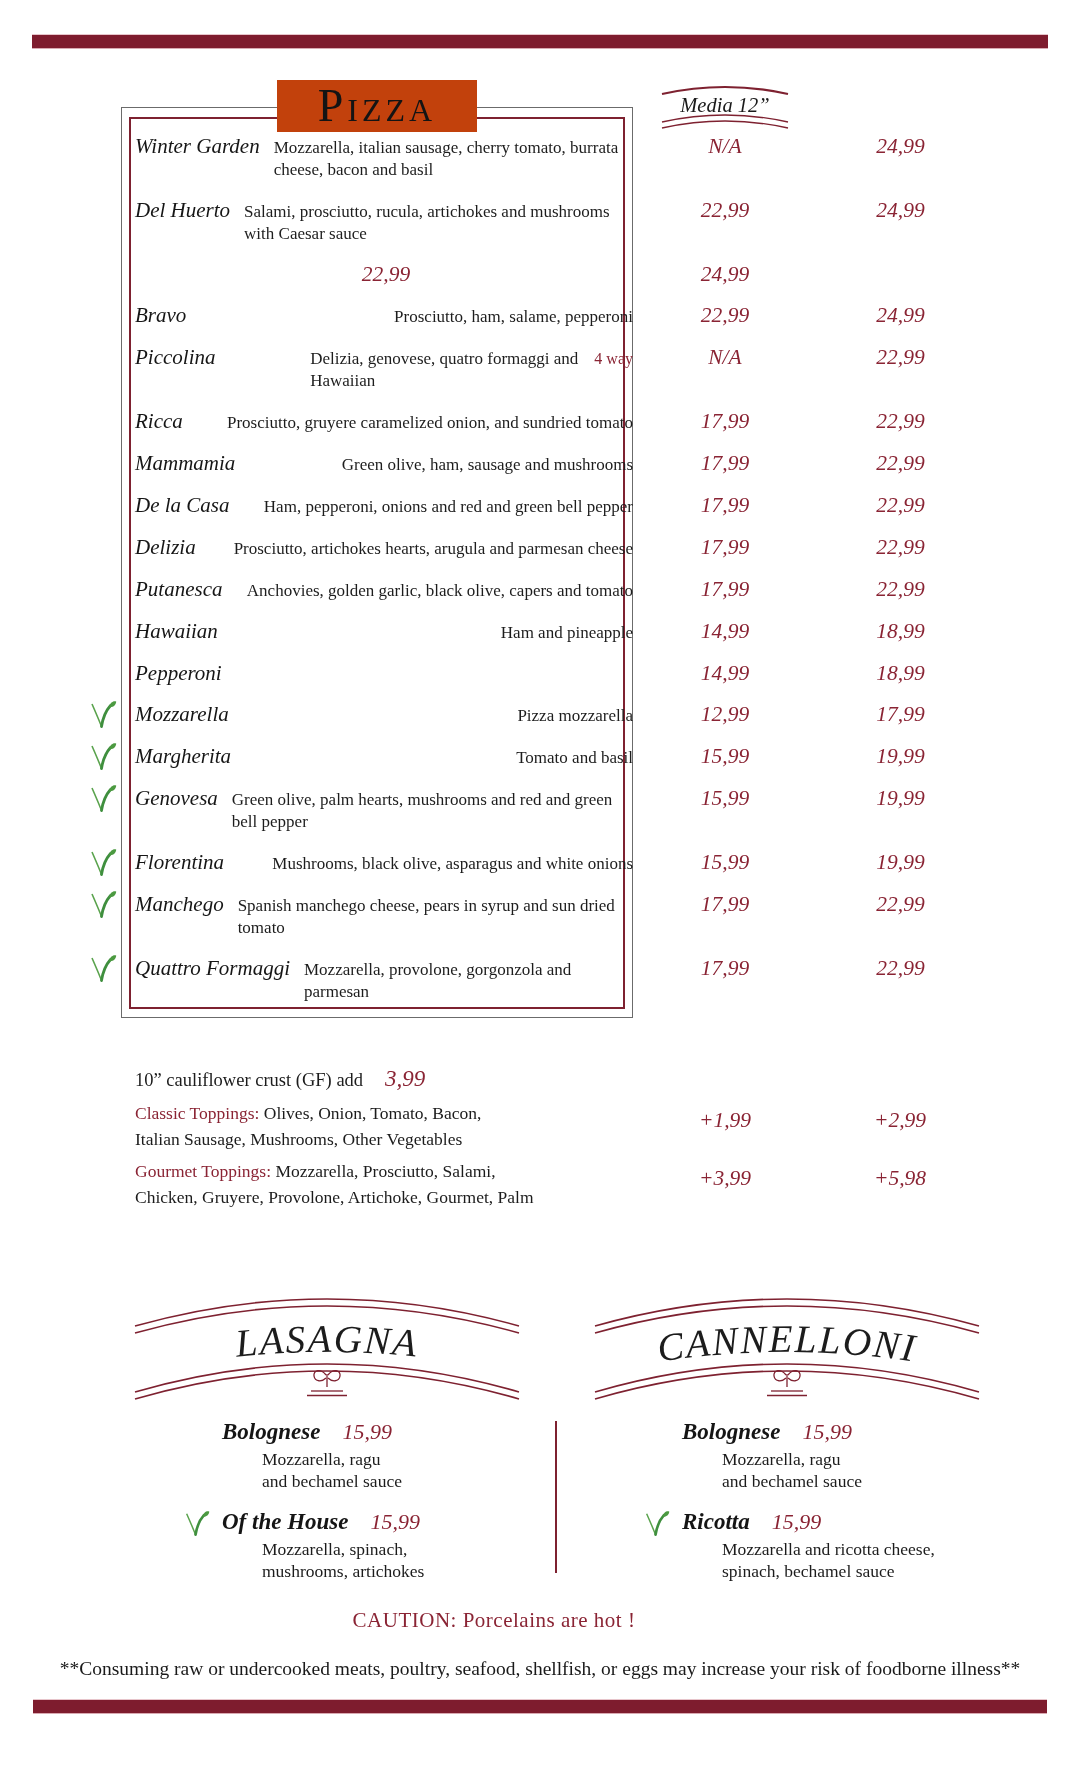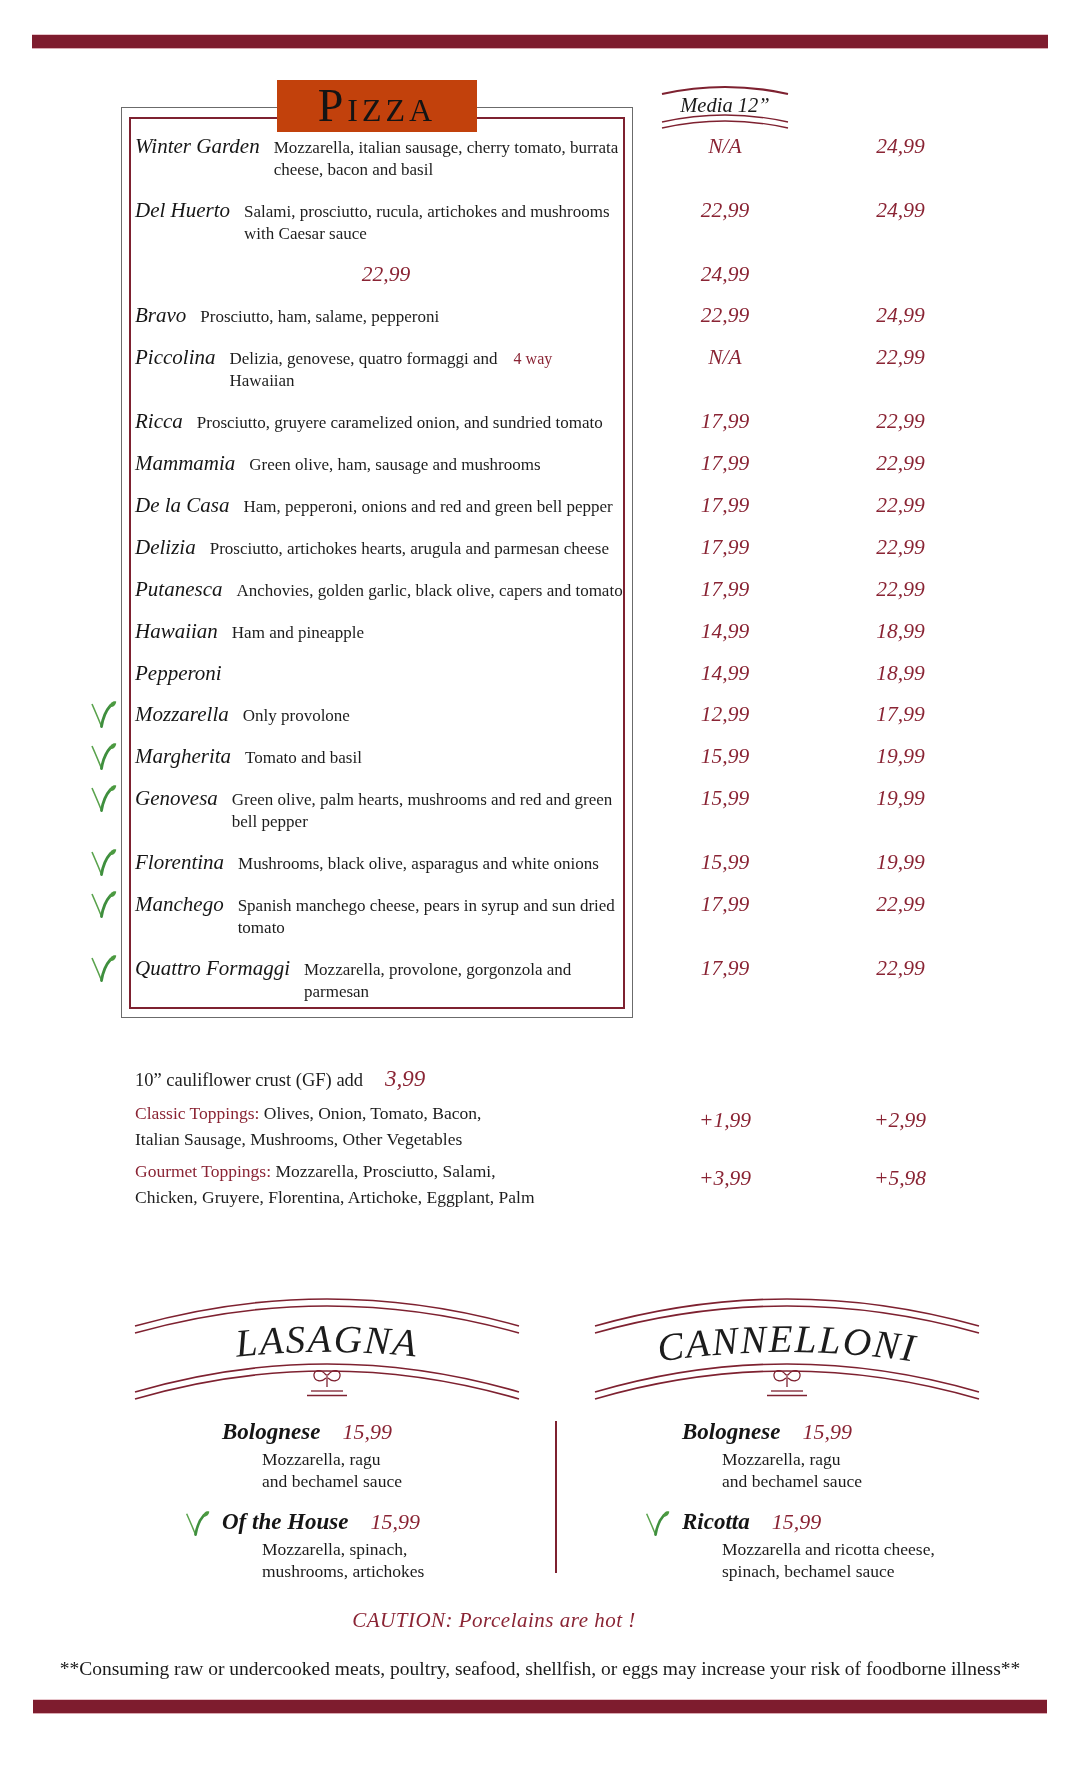--- a/index.html
+++ b/index.html
@@ -23,21 +23,21 @@
   
   .col-head{position:absolute;top:80px;width:150px;height:52px;}
   .col-head.media{left:650px;} .col-head.grande{left:825px;}
   .col-head svg{display:block;}
   .col-head text{font-family:"Liberation Serif",serif;font-style:italic;font-size:20.5px;fill:#1a1a1a;}
 
   
   .rows{position:absolute;left:135px;top:134px;width:853px;}
   .p-row{display:grid;grid-template-columns:502px 176px 175px;align-items:start;
          margin-bottom:17px;position:relative;}
-  .p-namewrap{display:flex;align-items:baseline;padding-right:4px;}
+  .p-namewrap{display:flex;align-items:baseline;padding-right:4px;justify-content:space-between;}
   .p-name{font-style:italic;font-size:21px;line-height:24px;white-space:nowrap;
           margin-right:14px;color:#161616;}
   .p-desc{font-size:17px;line-height:22px;color:#1d1d1d;padding-top:2px;}
   .p-accent{color:#8a2434;font-size:16px;margin-left:16px;}
   .p-price{font-style:italic;font-size:21.5px;line-height:24px;color:#8a2434;text-align:center;}
   .veg{position:absolute;left:-48px;top:-2px;width:30px;height:30px;}
 
   
   .crust{position:absolute;left:135px;top:1066px;display:flex;align-items:baseline;
          font-size:18.5px;color:#1c1c1c;}
@@ -63,21 +63,21 @@
   .s-item{position:relative;margin-bottom:17px;}
   .s-titleline{display:flex;align-items:baseline;gap:22px;}
   .s-name{font-style:italic;font-weight:bold;font-size:23px;line-height:26px;color:#151515;}
   .s-price{font-style:italic;font-size:22px;color:#8a2434;}
   .s-desc{font-size:17.5px;line-height:22px;white-space:pre-line;color:#1c1c1c;margin-top:3px;margin-left:40px;}
   .s-veg{position:absolute;left:-40px;top:1px;width:28px;height:28px;}
 
   .divider{position:absolute;left:555px;top:1421px;width:2px;height:152px;background:#7e2130;}
 
   .caution{position:absolute;left:0;top:1608px;width:988px;text-align:center;
-           font-style:italic;font-size:21px;letter-spacing:0.5px;color:#8a2434;}
+           font-size:21px;letter-spacing:0.5px;color:#8a2434;}
   .disclaimer{position:absolute;left:0;top:1658px;width:1080px;text-align:center;
               font-size:19.5px;color:#1a1a1a;}
 </style>
 </head>
 <body>
 
 <div class="page">
 
   <div class="topbar"></div>
 
@@ -191,21 +191,21 @@
       <div class="p-row">
         <span class="veg">
     <svg viewBox="0 0 30 30" width="30" height="30" aria-hidden="true">
       <path d="M5 4 C8.5 12 12 20 14.5 26.5" fill="none" stroke="#5aa34d" stroke-width="1.6"></path>
       <path d="M14.5 26.5 C16 17 19.5 10 23.5 5.5" fill="none" stroke="#3f8f3e" stroke-width="2.8" stroke-linecap="round"></path>
       <path d="M22.3 7.2 C22.6 2.6 26.6 0.4 29.2 1.6 C29.2 4.8 26.2 7.8 22.3 7.2 Z" fill="#4c9a41"></path>
     </svg>
   </span>
         <div class="p-namewrap">
           <span class="p-name">Mozzarella</span>
-          <span class="p-desc">Only provolone</span>
+          <span class="p-desc">Pizza mozzarella</span>
         </div>
         <div class="p-price">12,99</div>
         <div class="p-price">17,99</div>
       </div>
       <div class="p-row">
         <span class="veg">
     <svg viewBox="0 0 30 30" width="30" height="30" aria-hidden="true">
       <path d="M5 4 C8.5 12 12 20 14.5 26.5" fill="none" stroke="#5aa34d" stroke-width="1.6"></path>
       <path d="M14.5 26.5 C16 17 19.5 10 23.5 5.5" fill="none" stroke="#3f8f3e" stroke-width="2.8" stroke-linecap="round"></path>
       <path d="M22.3 7.2 C22.6 2.6 26.6 0.4 29.2 1.6 C29.2 4.8 26.2 7.8 22.3 7.2 Z" fill="#4c9a41"></path>
@@ -284,21 +284,21 @@
     <span>10” cauliflower crust (GF) add</span>
     <span class="crust-price">3,99</span>
   </div>
 
   <div class="topping-block t0"><span class="topping-label">Classic Toppings:</span><span> Olives, Onion, Tomato, Bacon,
 Italian Sausage, Mushrooms, Other Vegetables</span></div>
   <div class="pp media r0">+1,99</div>
   <div class="pp grande r0">+2,99</div>
 
   <div class="topping-block t1"><span class="topping-label">Gourmet Toppings:</span><span> Mozzarella, Prosciutto, Salami,
-Chicken, Gruyere, Florentina, Artichoke, Eggplant, Palm</span></div>
+Chicken, Gruyere, Provolone, Artichoke, Gourmet, Palm</span></div>
   <div class="pp media r1">+3,99</div>
   <div class="pp grande r1">+5,98</div>
 
   <div class="sec-head sec-0">
     <svg viewBox="0 0 400 120" width="400" height="120">
       <path class="arc" d="M8 38 Q200 -16 392 38"></path>
       <path class="arc" d="M8 45 Q200 -9 392 45"></path>
       <path id="titlepath-0" d="M26 82 Q200 46 374 82" fill="none" stroke="none"></path>
       <text><textPath href="#titlepath-0" startOffset="50%" text-anchor="middle">LASAGNA</textPath></text>
       <path class="arc" d="M8 104 Q200 48 392 104"></path>

